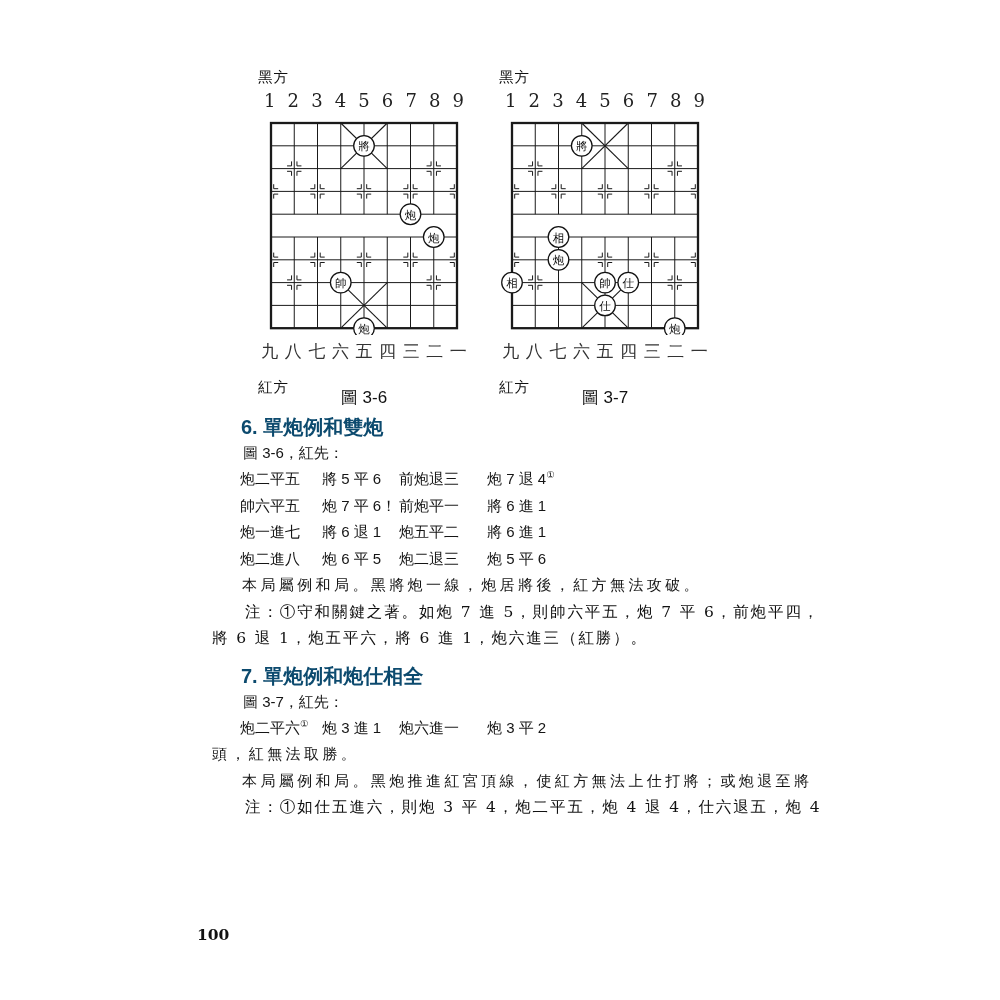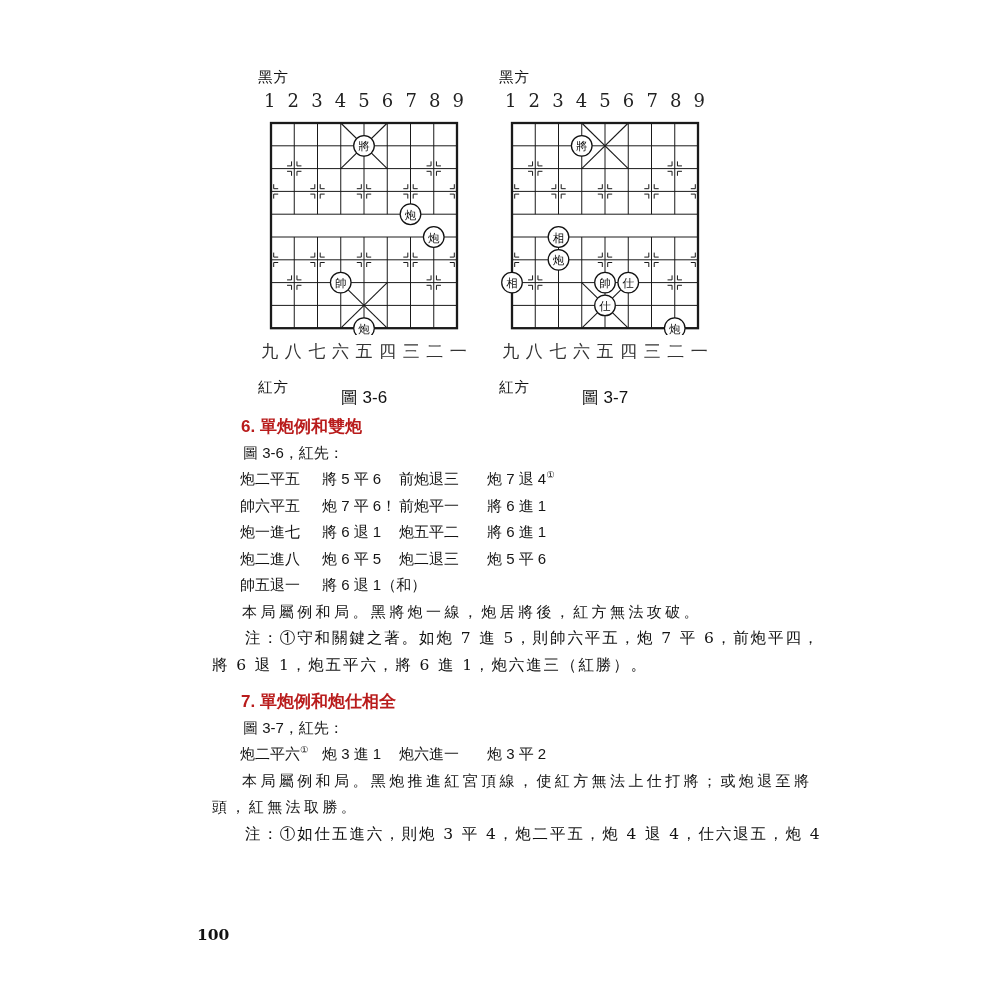--- a/index.html
+++ b/index.html
@@ -16,21 +16,21 @@
   .nums span{flex:1;text-align:center;font-family:"DejaVu Serif",serif;color:#222}
   .nums-top{top:24px}
   .nums-top span{font-size:18px}
   .nums-bottom{top:274px}
   .nums-bottom span{font-size:17px;color:#333}
   svg.board{position:absolute;top:50px;left:0}
   .caption{position:absolute;top:320px;width:100%;text-align:center;font-size:17px;color:#111}
 
   
   .content{position:absolute;left:212px;top:415px;width:612px;font-size:15px;color:#151515}
-  .sec-heading{font-weight:bold;font-size:17px;line-height:24px;padding-left:29px;color:#b91c1c}
+  .sec-heading{font-weight:bold;font-size:20px;line-height:24px;padding-left:29px;color:#0c4a6e}
   .sec-heading.second{margin-top:12px}
   .intro{line-height:27px;padding-left:31px}
   .move-line{line-height:26.5px;padding-left:28px;white-space:nowrap}
   .mcell{display:inline-block;vertical-align:top}
   .mc-red1{width:82px}
   .mc-blk1{width:77px}
   .mc-red2{width:88px}
   .body-line{line-height:26.5px;letter-spacing:3.4px}
   .body-line.first{padding-left:30px}
   .note-line{font-family:"DejaVu Serif",serif;font-size:15.5px;line-height:26.5px;
@@ -308,38 +308,37 @@
   </div>
 
   <div class="content">
     <div class="sec-heading">6. 單炮例和雙炮</div>
     <div class="intro">圖 3-6，紅先：</div>
     <div>
         <div class="move-line"><span class="mcell mc-red1"><span>炮二平五</span></span><span class="mcell mc-blk1">將 5 平 6</span><span class="mcell mc-red2"><span>前炮退三</span></span><span class="mcell">炮 7 退 4<sup class="fn">①</sup></span></div>
         <div class="move-line"><span class="mcell mc-red1"><span>帥六平五</span></span><span class="mcell mc-blk1">炮 7 平 6！</span><span class="mcell mc-red2"><span>前炮平一</span></span><span class="mcell">將 6 進 1</span></div>
         <div class="move-line"><span class="mcell mc-red1"><span>炮一進七</span></span><span class="mcell mc-blk1">將 6 退 1</span><span class="mcell mc-red2"><span>炮五平二</span></span><span class="mcell">將 6 進 1</span></div>
         <div class="move-line"><span class="mcell mc-red1"><span>炮二進八</span></span><span class="mcell mc-blk1">炮 6 平 5</span><span class="mcell mc-red2"><span>炮二退三</span></span><span class="mcell">炮 5 平 6</span></div>
-        <div class="move-line"><span class="mcell mc-red1"><span>帥五退一</span></span><span class="mcell">將 6 退 1（和）</span></div>
       </div>
     <div>
         <div class="body-line first">本局屬例和局。黑將炮一線，炮居將後，紅方無法攻破。</div>
       </div>
     <div>
         <div class="note-line first">注：①守和關鍵之著。如炮 7 進 5，則帥六平五，炮 7 平 6，前炮平四，</div>
         <div class="note-line">將 6 退 1，炮五平六，將 6 進 1，炮六進三（紅勝）。</div>
       </div>
 
     <div class="sec-heading second">7. 單炮例和炮仕相全</div>
     <div class="intro">圖 3-7，紅先：</div>
     <div>
         <div class="move-line"><span class="mcell mc-red1"><span>炮二平六<sup class="fn">①</sup></span></span><span class="mcell mc-blk1">炮 3 進 1</span><span class="mcell mc-red2"><span>炮六進一</span></span><span class="mcell">炮 3 平 2</span></div>
       </div>
     <div>
+        <div class="body-line">頭，紅無法取勝。</div>
         <div class="body-line first">本局屬例和局。黑炮推進紅宮頂線，使紅方無法上仕打將；或炮退至將</div>
-        <div class="body-line">頭，紅無法取勝。</div>
       </div>
     <div>
         <div class="note-line first">注：①如仕五進六，則炮 3 平 4，炮二平五，炮 4 退 4，仕六退五，炮 4</div>
       </div>
   </div>
 
   <div class="pageno">100</div>
 </div>
 
 </body></html>

